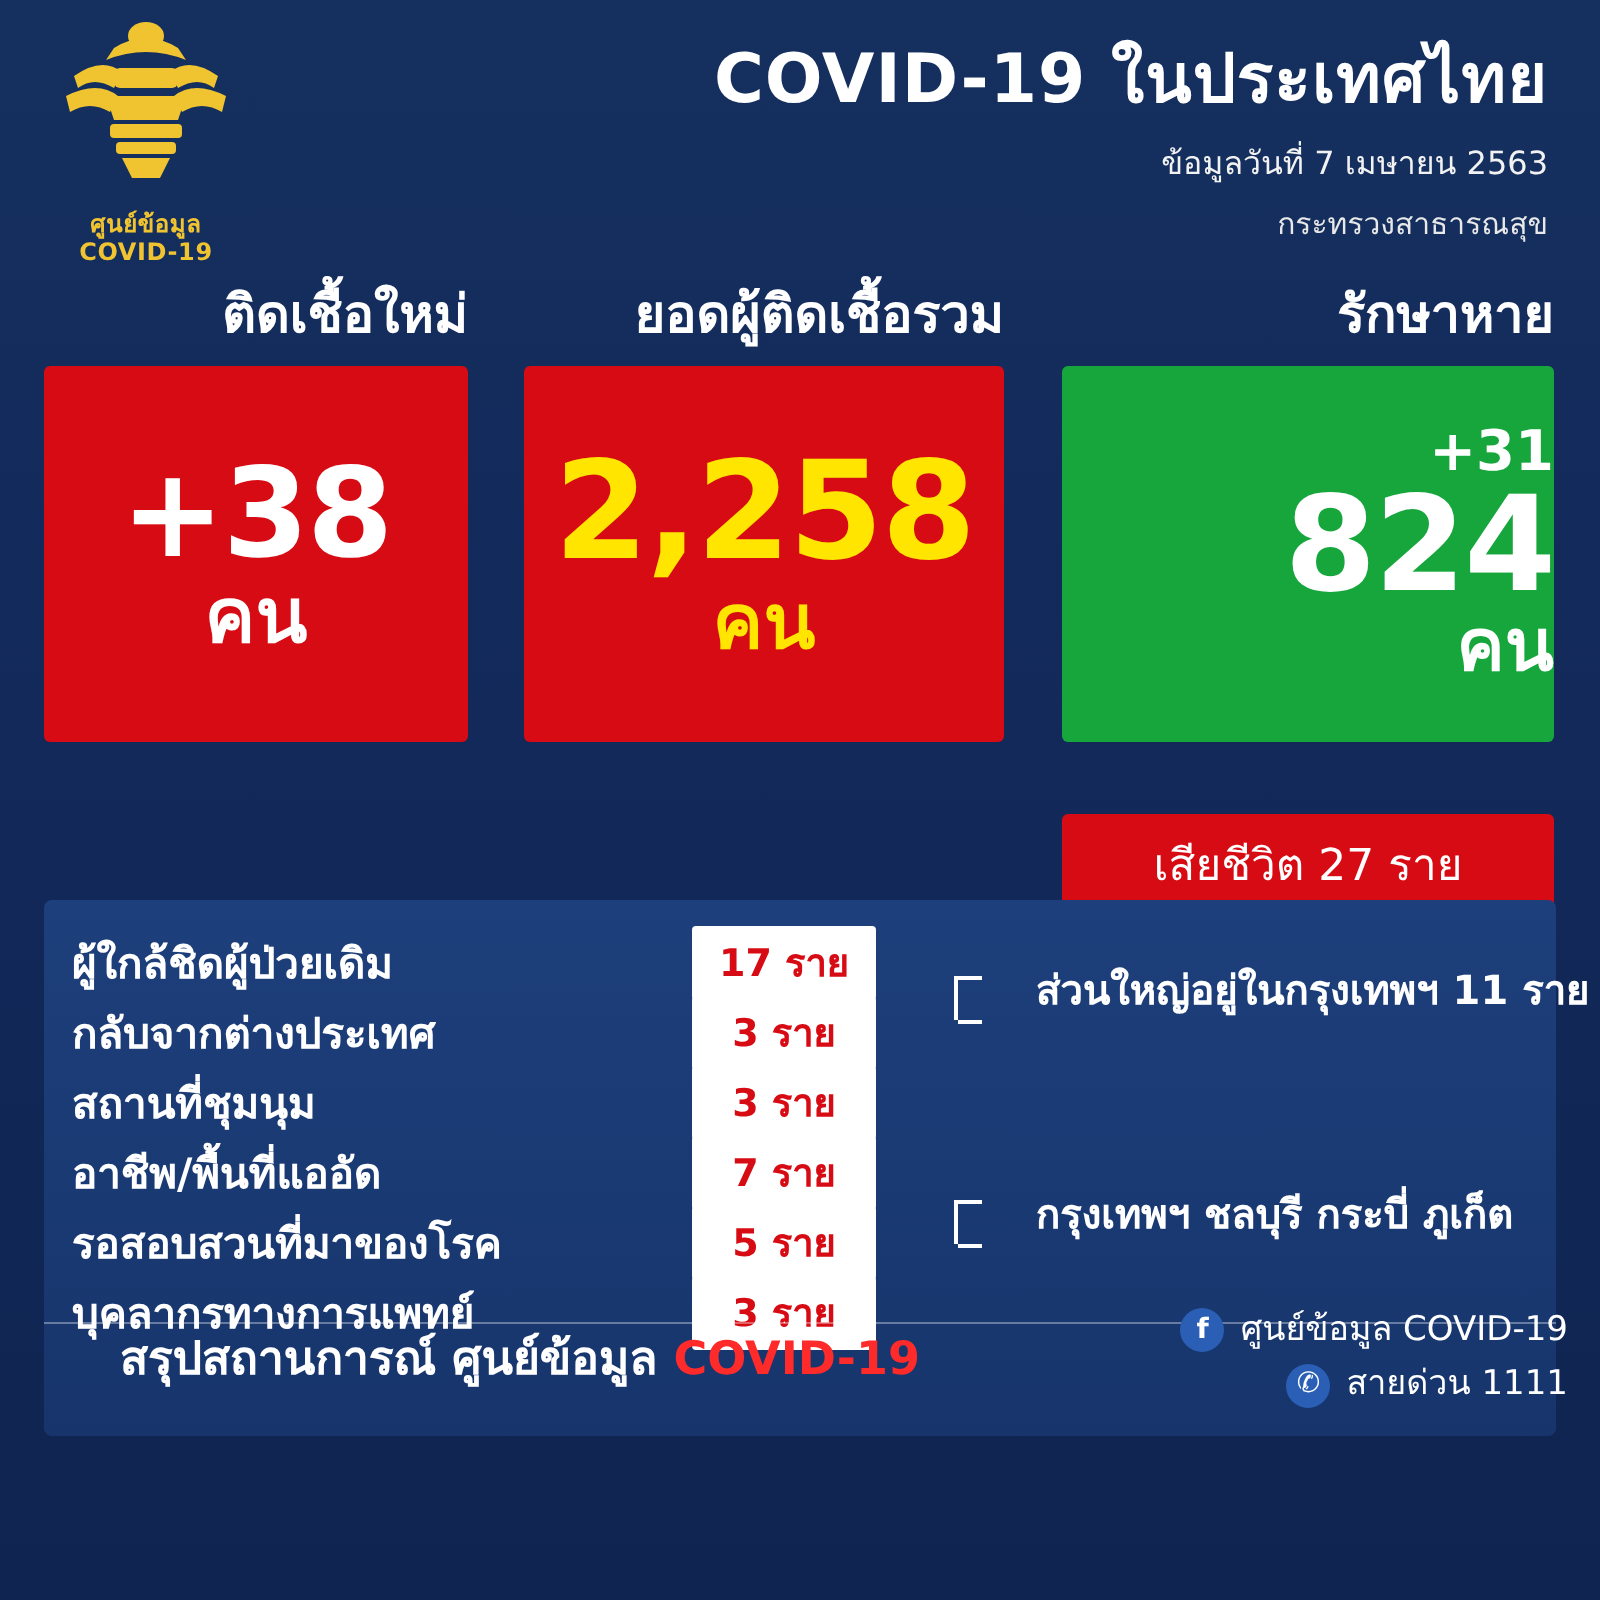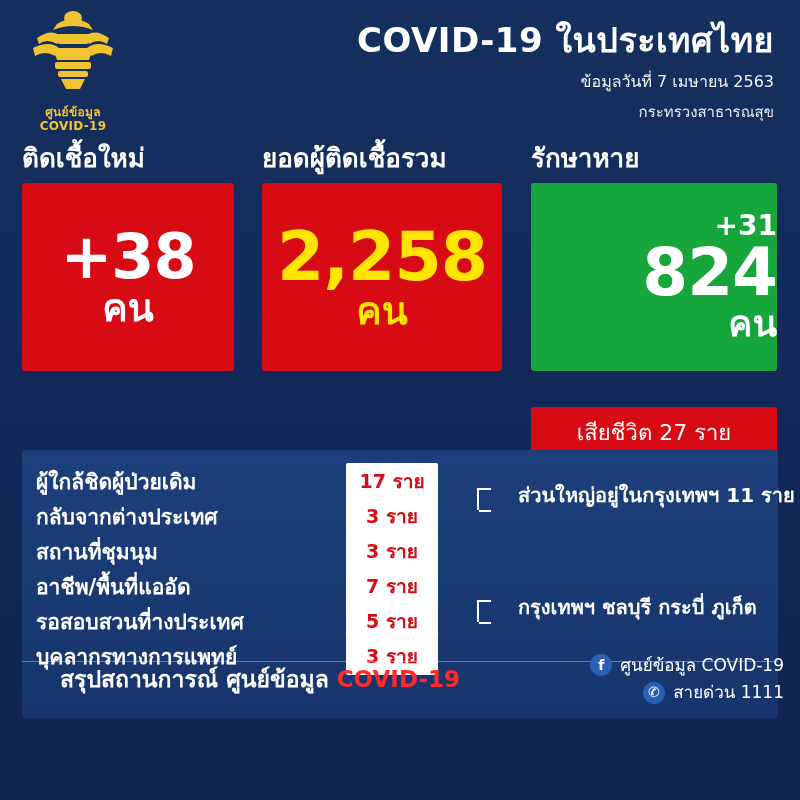--- a/index.html
+++ b/index.html
@@ -62,21 +62,21 @@
   .stats {
     position: relative;
     height: 300px;
     padding: 0 22px;
   }
   .col {
     position: absolute;
     top: 0;
   }
   .col-label {
-    text-align: left;
+    text-align: right;
     font-size: 26px;
     font-weight: bold;
     line-height: 1;
     margin-bottom: 12px;
     white-space: nowrap;
   }
   .box {
     border-radius: 3px;
     display: flex;
     flex-direction: column;
@@ -318,21 +318,21 @@
     </div>
     <div class="row">
       <div class="row-label">สถานที่ชุมนุม</div>
       <div class="pill">3 ราย</div>
     </div>
     <div class="row">
       <div class="row-label">อาชีพ/พื้นที่แออัด</div>
       <div class="pill">7 ราย</div>
     </div>
     <div class="row">
-      <div class="row-label">รอสอบสวนที่างประเทศ</div>
+      <div class="row-label">รอสอบสวนที่มาของโรค</div>
       <div class="pill">5 ราย</div>
     </div>
     <div class="row">
       <div class="row-label">บุคลากรทางการแพทย์</div>
       <div class="pill">3 ราย</div>
     </div>
 
     <div class="bracket b1"></div>
     <div class="bracket b2"></div>
 

